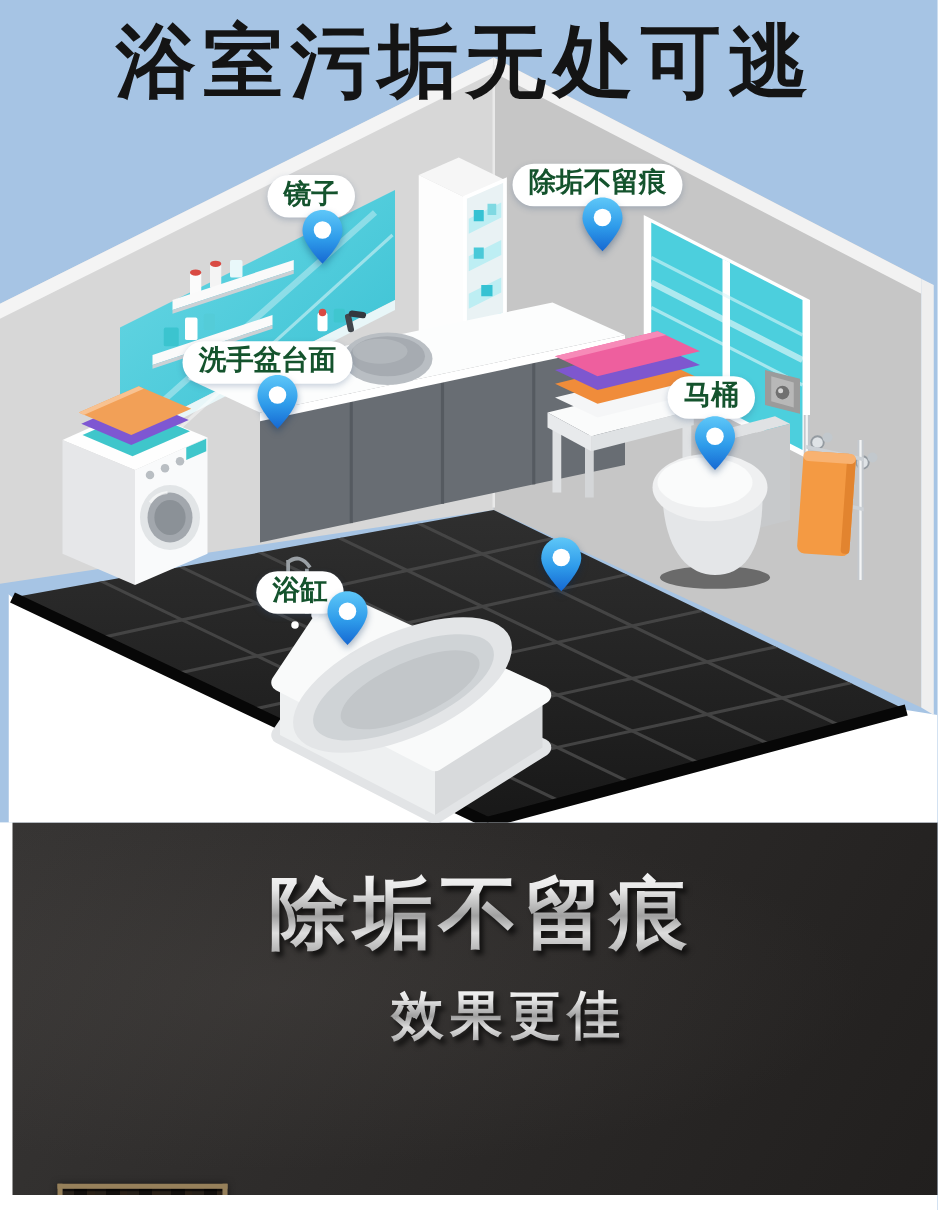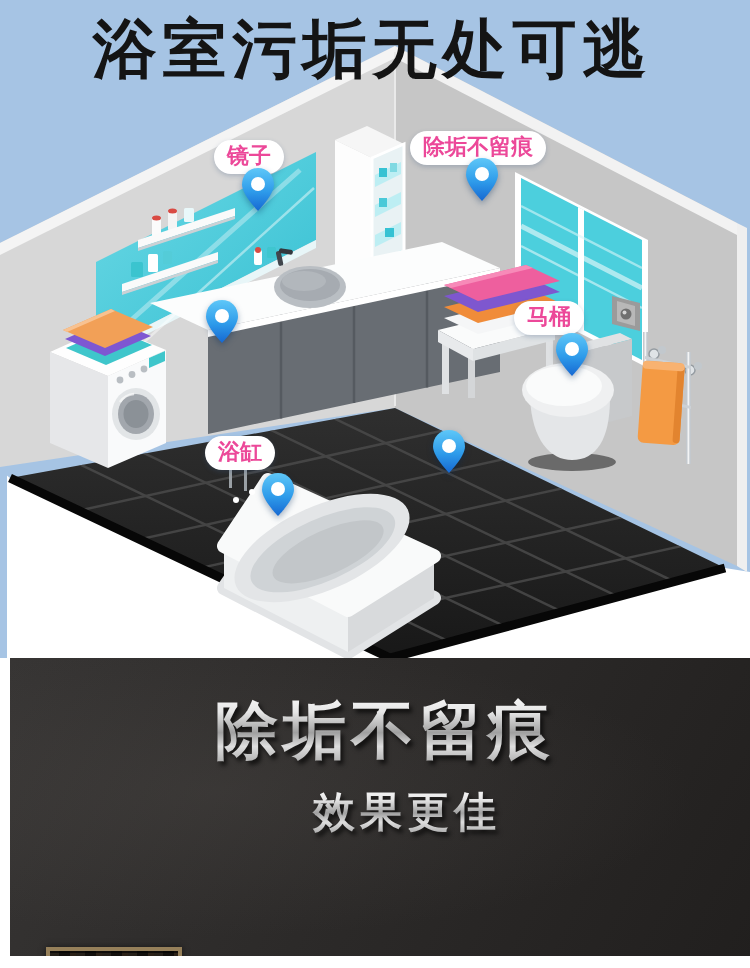--- a/index.html
+++ b/index.html
@@ -9,33 +9,33 @@
   }
   .hero{position:absolute;top:0;left:0;width:745px;height:658px;}
   .hero-scene{position:absolute;top:0;left:0;z-index:1;}
   .hero-title{
     position:absolute;top:-37px;left:0;width:100%;z-index:2;
     text-align:center;font-size:64px;font-weight:bold;color:#141414;
     letter-spacing:6px;white-space:nowrap;
   }
   .callout{
     position:absolute;z-index:3;
-    background:#ffffff;color:#ec4899;font-weight:bold;font-size:22px;line-height:1;
+    background:#ffffff;color:#14532d;font-weight:bold;font-size:22px;line-height:1;
     padding:5px 13px 7px;border-radius:999px;white-space:nowrap;
     box-shadow:0 2px 5px rgba(60,90,130,.28);
   }
   .pin{position:absolute;z-index:3;width:38px;height:48px;
        filter:drop-shadow(0 3px 3px rgba(0,40,90,.35));}
   .pin svg{display:block;}
   .callout-mirror {left:214px;top:140px;}
   .callout-wall   {left:410px;top:131px;}
   .callout-basin  {left:146px;top:273px;}
-  .callout-toilet {left:514px;top:301px;}
+  .callout-toilet {left:534px;top:301px;}
   .callout-floor  {left:389px;top:399px;}
-  .callout-bathtub{left:205px;top:436px;}
+  .callout-bathtub{left:205px;top:457px;}
   .pin-mirror {left:239px;top:166px;}
   .pin-wall   {left:463px;top:156px;}
   .pin-basin  {left:203px;top:298px;}
   .pin-toilet {left:553px;top:331px;}
   .pin-floor  {left:430px;top:428px;}
   .pin-bathtub{left:259px;top:471px;}
   .footer{
     position:absolute;top:658px;left:10px;width:750px;height:298px;overflow:hidden;
     background:
       radial-gradient(ellipse at 28% 45%, rgba(82,78,75,.30), rgba(0,0,0,0) 62%),
@@ -280,20 +280,21 @@
       </g>
       <circle cx="252" cy="492" r="3" fill="#ffffff"></circle>
       <circle cx="236" cy="500" r="3" fill="#ffffff"></circle>
     </g>
   </svg>
 
   <h1 class="hero-title">浴室污垢无处可逃</h1>
 
   <div class="callout callout-mirror">镜子</div>
   <div class="callout callout-wall">除垢不留痕</div>
+  <div class="callout callout-basin">洗手盆台面</div>
   <div class="callout callout-toilet">马桶</div>
   <div class="callout callout-bathtub">浴缸</div>
 
   <div class="pin pin-mirror">
     <svg width="38" height="48" viewBox="0 0 38 48">
       <path d="M19 2 C9.6 2 3 9.2 3 18.6 C3 29 19 45 19 45 C19 45 35 29 35 18.6 C35 9.2 28.4 2 19 2 Z" fill="url(#pinGrad)"></path>
       <circle cx="19" cy="18" r="7" fill="#ffffff"></circle>
     </svg>
   </div>
   <div class="pin pin-wall">

